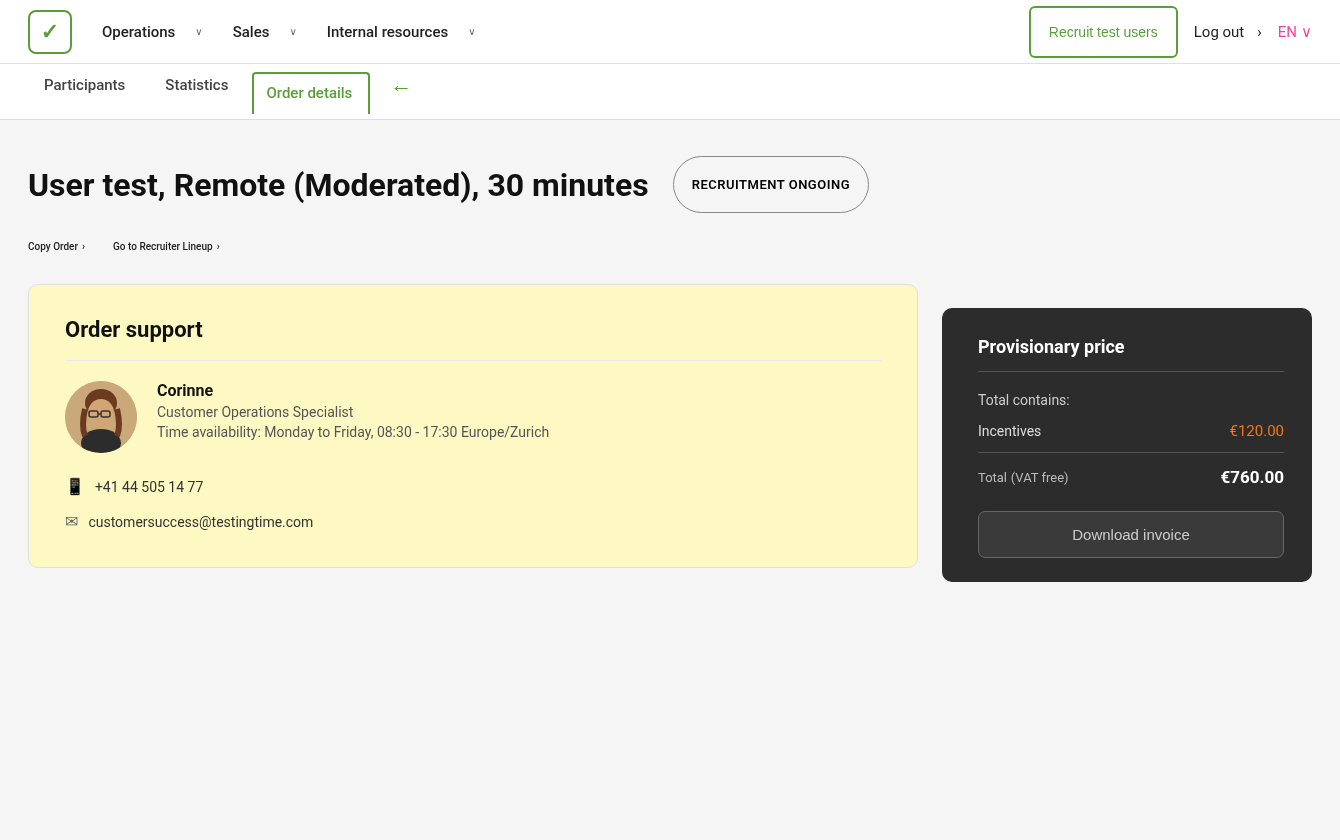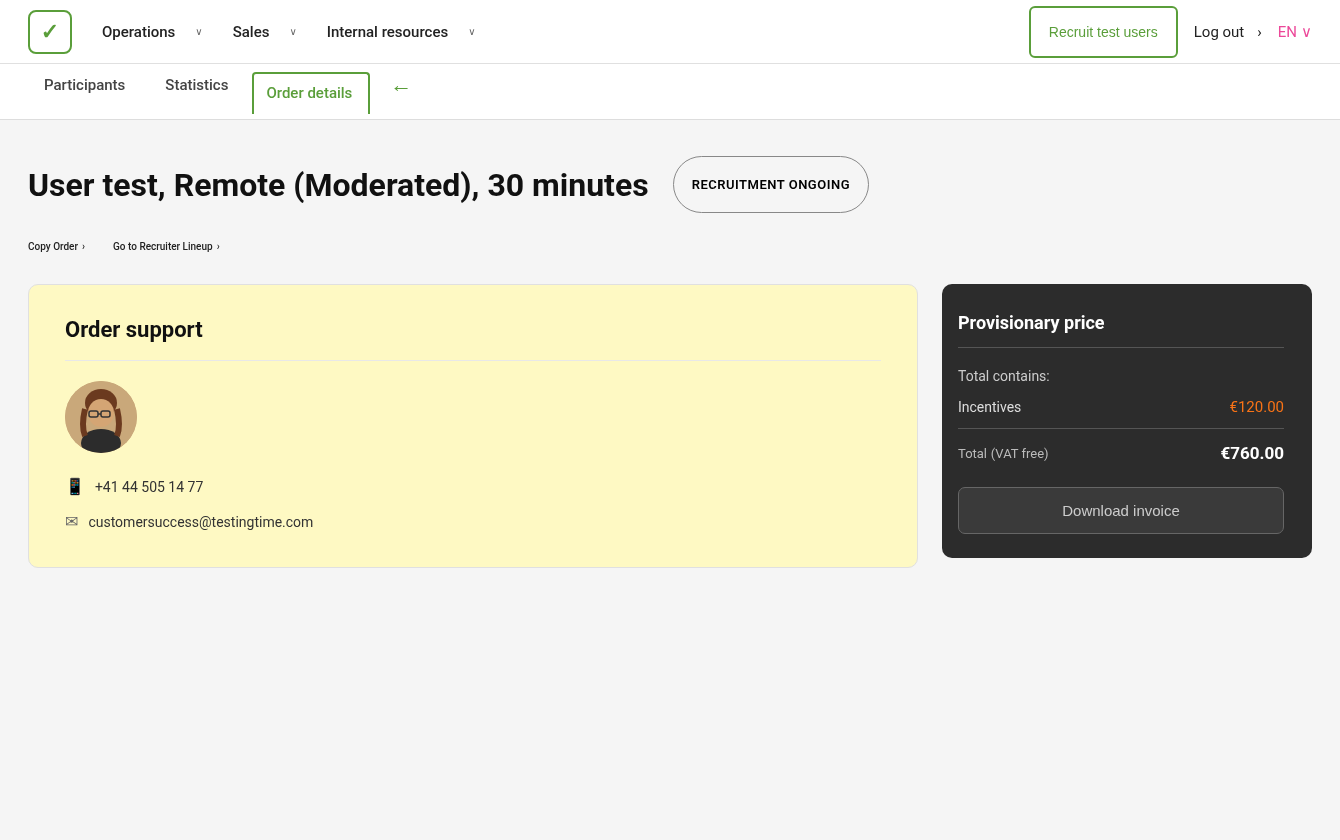--- a/index.html
+++ b/index.html
@@ -257,22 +257,23 @@
     }
     .contact-icon {
       font-size: 16px;
       color: #666;
     }
 
     
     .price-card {
       background: #2c2c2c;
       border-radius: 10px;
-      padding: 28px 28px 24px 16px;
+      padding: 28px 28px 24px 36px;
       color: #fff;
+      margin-top: 24px;
     }
     .price-card-title {
       font-size: 18px;
       font-weight: 700;
       color: #fff;
       margin-bottom: 14px;
     }
     .price-divider {
       border: none;
       border-top: 1px solid #555;
@@ -413,20 +414,25 @@
 
             <ellipse cx="36" cy="62" rx="20" ry="14" fill="#2c2c2c"></ellipse>
 
             <rect x="24" y="30" width="9" height="6" rx="2" fill="none" stroke="#333" stroke-width="1.5"></rect>
             <rect x="36" y="30" width="9" height="6" rx="2" fill="none" stroke="#333" stroke-width="1.5"></rect>
             <line x1="33" y1="33" x2="36" y2="33" stroke="#333" stroke-width="1.5"></line>
 
             <path d="M20 28 Q16 45 20 55" stroke="#6b3a1f" stroke-width="6" fill="none"></path>
             <path d="M52 28 Q56 45 52 55" stroke="#6b3a1f" stroke-width="6" fill="none"></path>
           </svg>
+        </div>
+        <div class="person-info">
+          <div class="person-name">Corinne</div>
+          <div class="person-role">Customer Operations Specialist</div>
+          <div class="person-availability">Time availability: Monday to Friday, 08:30 - 17:30 Europe/Zurich</div>
         </div>
       </div>
 
       <div class="contact-row">
         <span class="contact-icon">📱</span>
         <span>+41 44 505 14 77</span>
       </div>
       <div class="contact-row">
         <span class="contact-icon">✉</span>
         <span>customersuccess@testingtime.com</span>

